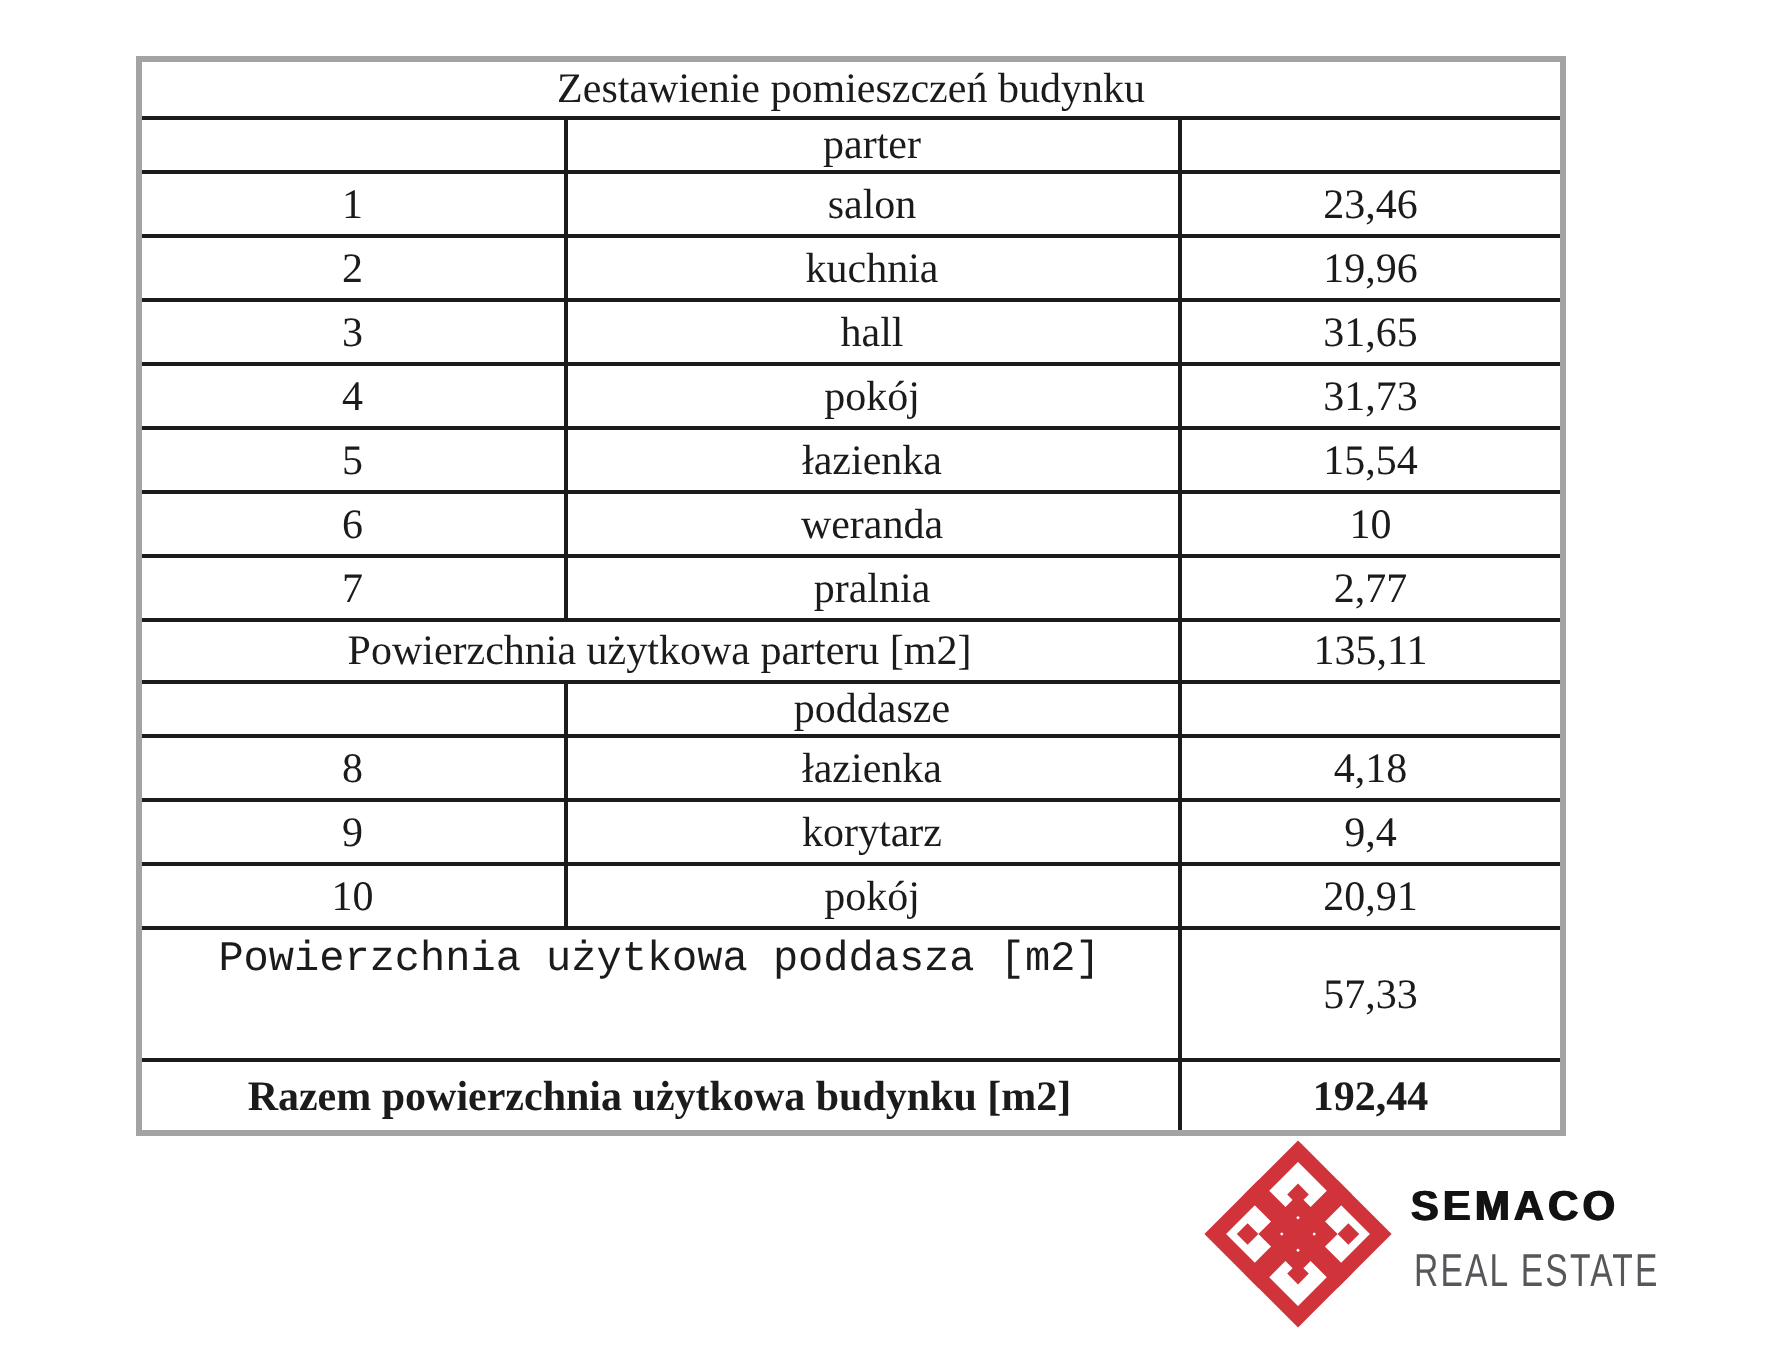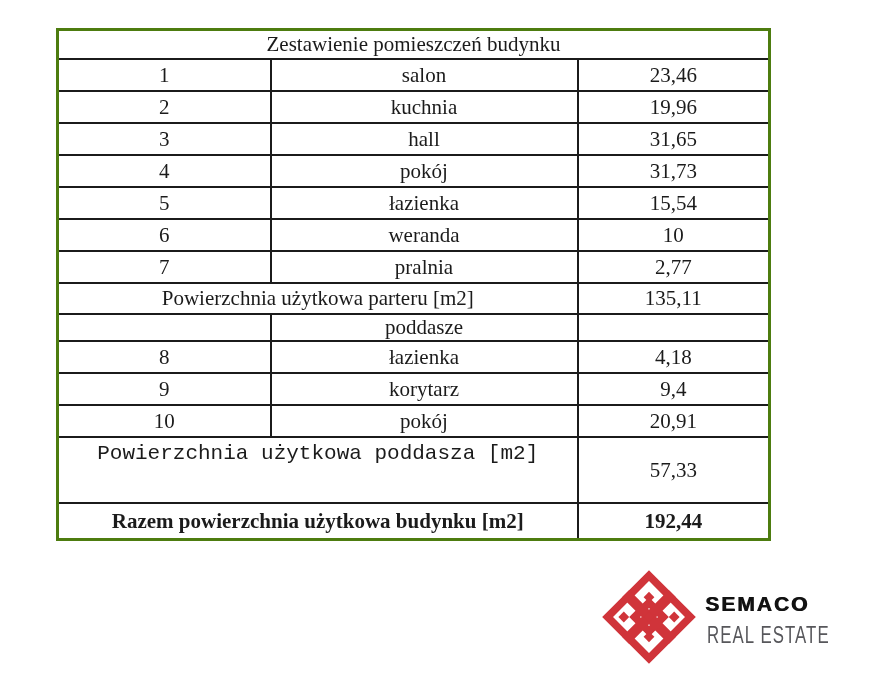--- a/index.html
+++ b/index.html
@@ -8,25 +8,25 @@
     background: #ffffff;
     position: relative;
     font-family: "Liberation Serif", serif;
     color: #1b1b1b;
     overflow: hidden;
   }
   .page { position: absolute; inset: 0; background: #ffffff; }
 
   table.rooms {
     position: absolute;
-    left: 56px; top: 28px;
+    left: 68px; top: 28px;
     border-collapse: collapse;
     table-layout: fixed;
     width: 712px;
-    border: 3px solid #4d7c0f;
+    border: 3px solid #a3a3a3;
     background: #ffffff;
   }
   table.rooms td {
     border: 2px solid #1b1b1b;
     text-align: center;
     vertical-align: middle;
     font-size: 21px;
     color: #1b1b1b;
     padding: 0;
     overflow: hidden;
@@ -96,20 +96,25 @@
       <col class="col-lp">
         <col class="col-room">
         <col class="col-area">
     </colgroup>
 
     <tbody>
         <tr class="title-row">
       <td colspan="3">Zestawienie pomieszczeń budynku</td>
     </tr>
 
+    <tr class="floor-row">
+      <td></td>
+      <td>parter</td>
+      <td></td>
+    </tr>
 
 
     <tr class="data-row">
       <td>1</td>
       <td>salon</td>
       <td>23,46</td>
     </tr>
     <tr class="data-row">
       <td>2</td>
       <td>kuchnia</td>

